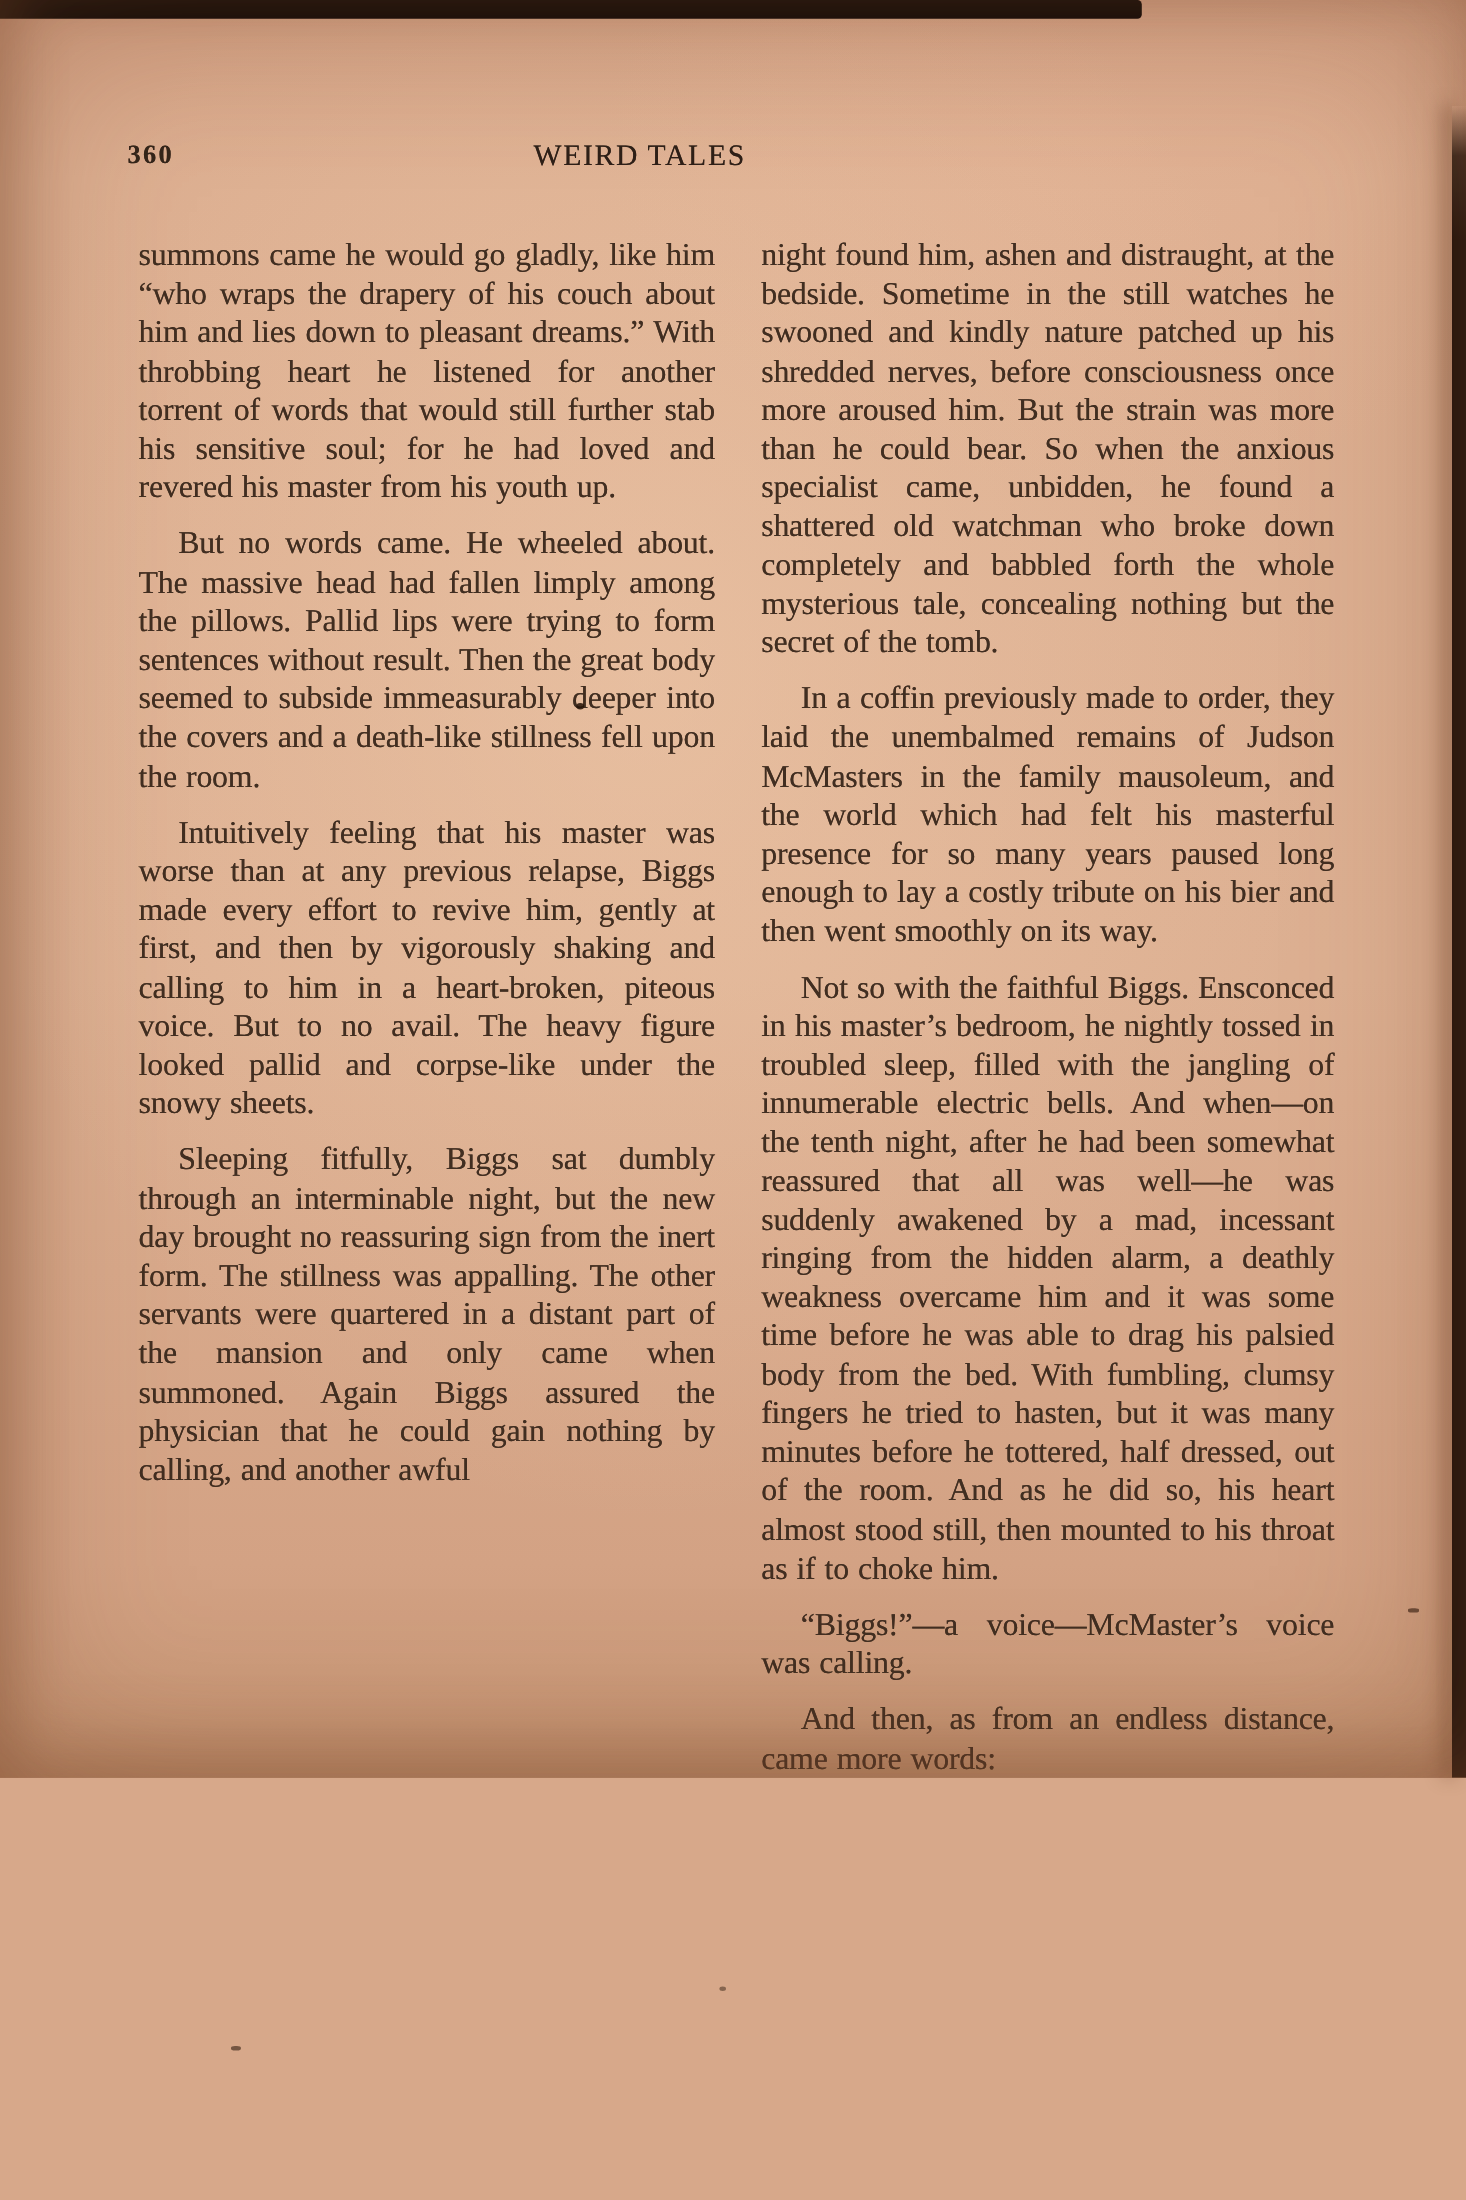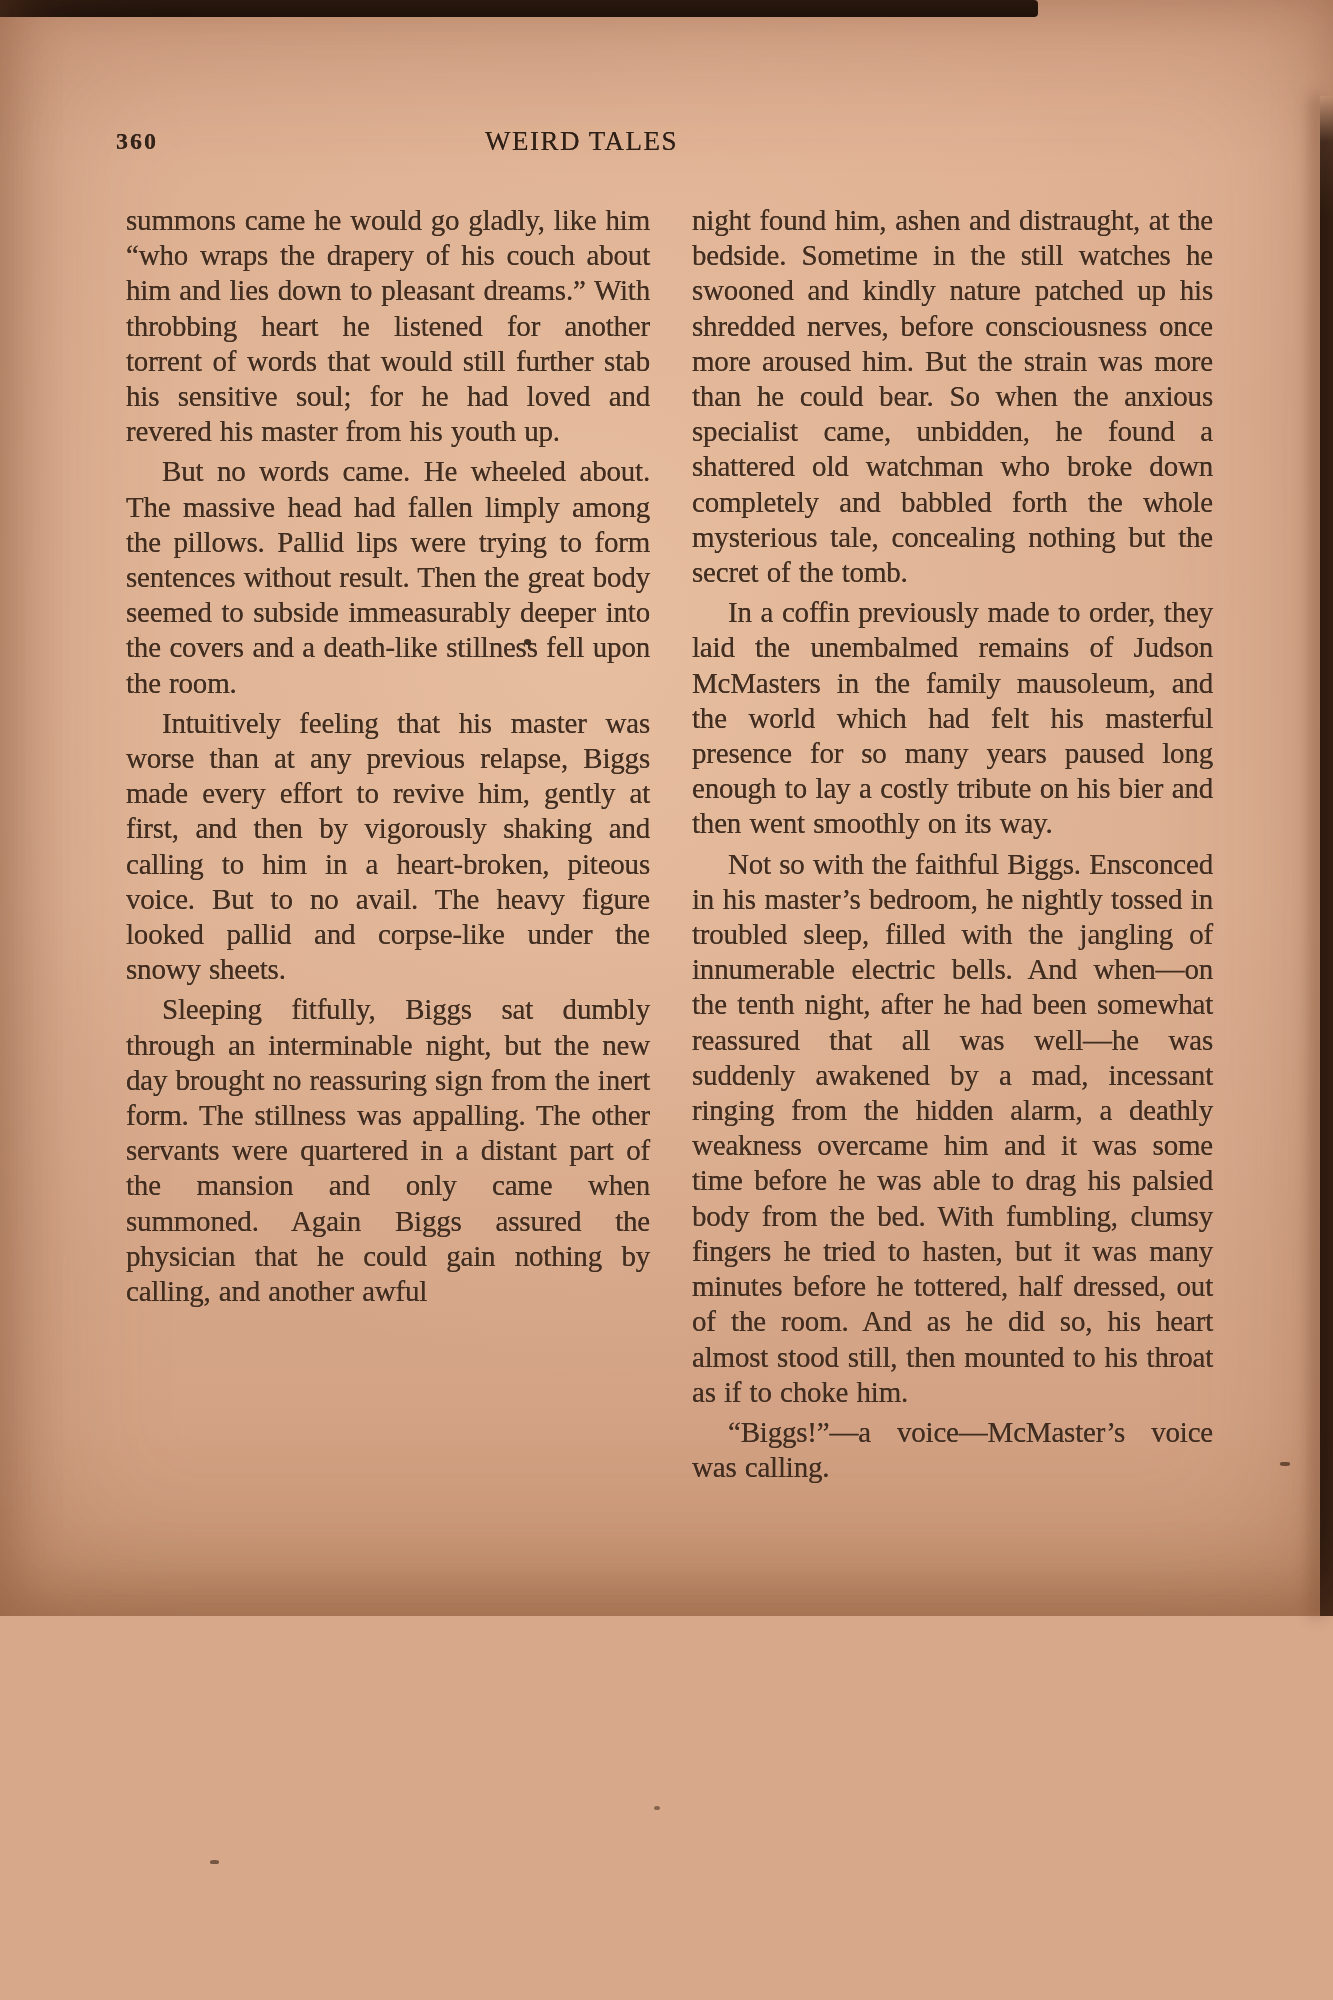--- a/index.html
+++ b/index.html
@@ -77,21 +77,21 @@
     font-size: 29px;
     line-height: 35.2px;
     color: #412e21;
     letter-spacing: -0.2px;
     word-spacing: 1.2px;
     text-shadow: 0 0 0.55px rgba(65, 46, 33, 0.85);
   }
   .col-left  { left: 126px; width: 524px; }
   .col-right { left: 692px; width: 521px; }
   .col p {
-    margin: 4px 0 5px 0;
+    margin: 16px 0 5px 0;
     text-indent: 36px;
   }
   .col p.flush { text-indent: 0; }
   .speck {
     position: absolute;
     background: #241307;
     border-radius: 50%;
     opacity: 0.85;
   }
   .speck-1 { left: 524px;  top: 639px;  width: 7px; height: 6px; }
@@ -117,20 +117,21 @@
     <p>But no words came. He wheeled about. The massive head had fallen limply among the pillows. Pallid lips were trying to form sentences without result. Then the great body seemed to subside immeasurably deeper into the covers and a death-like stillness fell upon the room.</p>
     <p>Intuitively feeling that his master was worse than at any previous relapse, Biggs made every effort to revive him, gently at first, and then by vigorously shaking and calling to him in a heart-broken, piteous voice. But to no avail. The heavy figure looked pallid and corpse-like under the snowy sheets.</p>
     <p>Sleeping fitfully, Biggs sat dumbly through an interminable night, but the new day brought no reassuring sign from the inert form. The stillness was appalling. The other servants were quartered in a distant part of the mansion and only came when summoned. Again Biggs assured the physician that he could gain nothing by calling, and another awful</p>
   </div>
 
   <div class="col col-right">
     <p class="flush">night found him, ashen and distraught, at the bedside. Sometime in the still watches he swooned and kindly nature patched up his shredded nerves, before consciousness once more aroused him. But the strain was more than he could bear. So when the anxious specialist came, unbidden, he found a shattered old watchman who broke down completely and babbled forth the whole mysterious tale, concealing nothing but the secret of the tomb.</p>
     <p>In a coffin previously made to order, they laid the unembalmed remains of Judson McMasters in the family mausoleum, and the world which had felt his masterful presence for so many years paused long enough to lay a costly tribute on his bier and then went smoothly on its way.</p>
     <p>Not so with the faithful Biggs. Ensconced in his master’s bedroom, he nightly tossed in troubled sleep, filled with the jangling of innumerable electric bells. And when—on the tenth night, after he had been somewhat reassured that all was well—he was suddenly awakened by a mad, incessant ringing from the hidden alarm, a deathly weakness overcame him and it was some time before he was able to drag his palsied body from the bed. With fumbling, clumsy fingers he tried to hasten, but it was many minutes before he tottered, half dressed, out of the room. And as he did so, his heart almost stood still, then mounted to his throat as if to choke him.</p>
     <p>“Biggs!”—a voice—McMaster’s voice was calling.</p>
+    <p>And then, as from an endless distance, came more words:</p>
   </div>
 
   <div class="speck speck-1"></div>
   <div class="speck speck-2"></div>
   <div class="speck speck-3"></div>
   <div class="speck speck-4"></div>
 
   <div class="vignette"></div>
 </div>
 

